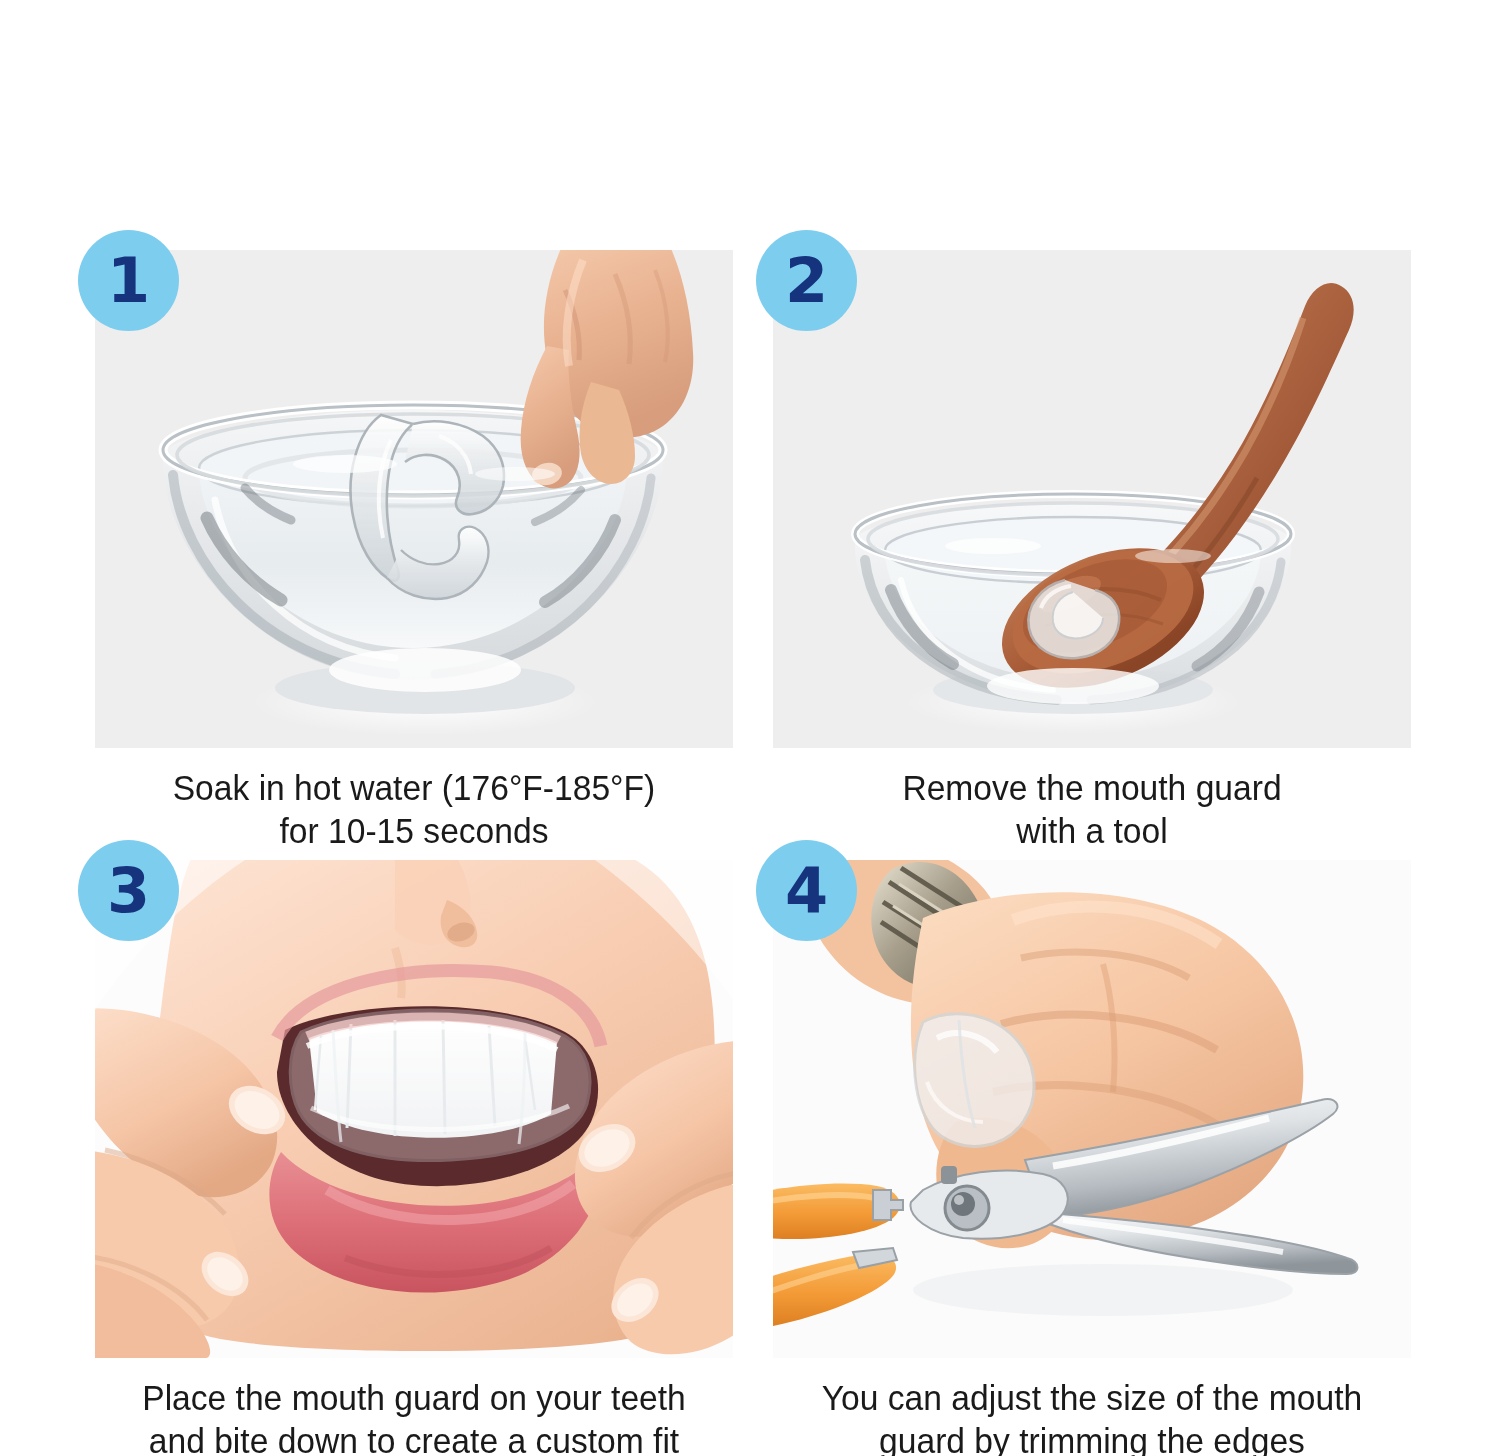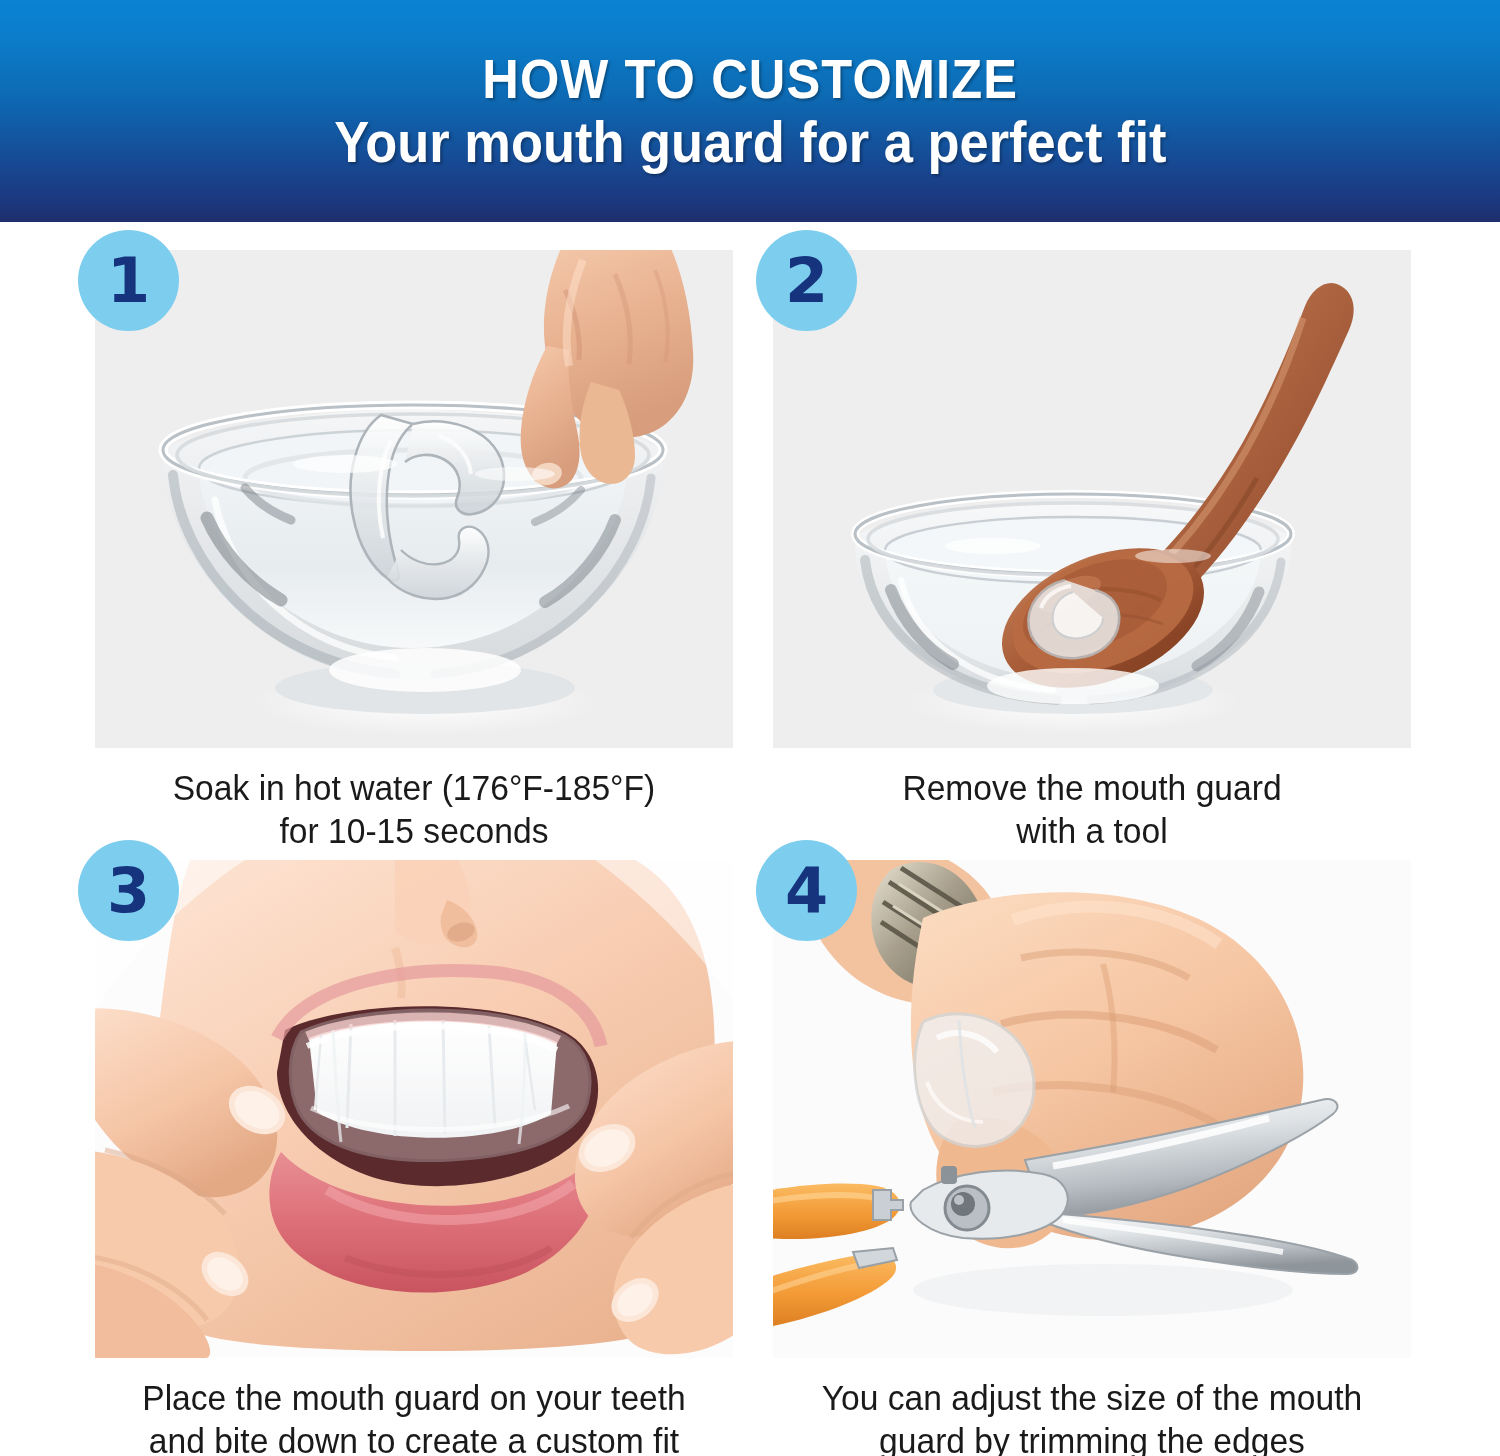--- a/index.html
+++ b/index.html
@@ -65,24 +65,20 @@
     font-family:"Liberation Sans","DejaVu Sans",sans-serif;
     transform:scaleX(0.96);
   }
   .caption .ln{display:block;}
 </style>
 </head>
 <body>
 
 <div class="page">
 
-  <div class="banner">
-    <div class="banner-title">HOW TO CUSTOMIZE</div>
-    <div class="banner-sub">Your mouth guard for a perfect fit</div>
-  </div>
 
   <div class="steps">
 
     <div class="step step-1">
       <div class="photo">
         <svg viewBox="0 0 638 498" preserveAspectRatio="xMidYMid slice">
           <defs>
             <linearGradient id="bowlGlass1" x1="0" y1="0" x2="0" y2="1">
               <stop offset="0%" stop-color="#f8f9fa"></stop>
               <stop offset="45%" stop-color="#e3e6e9"></stop>

